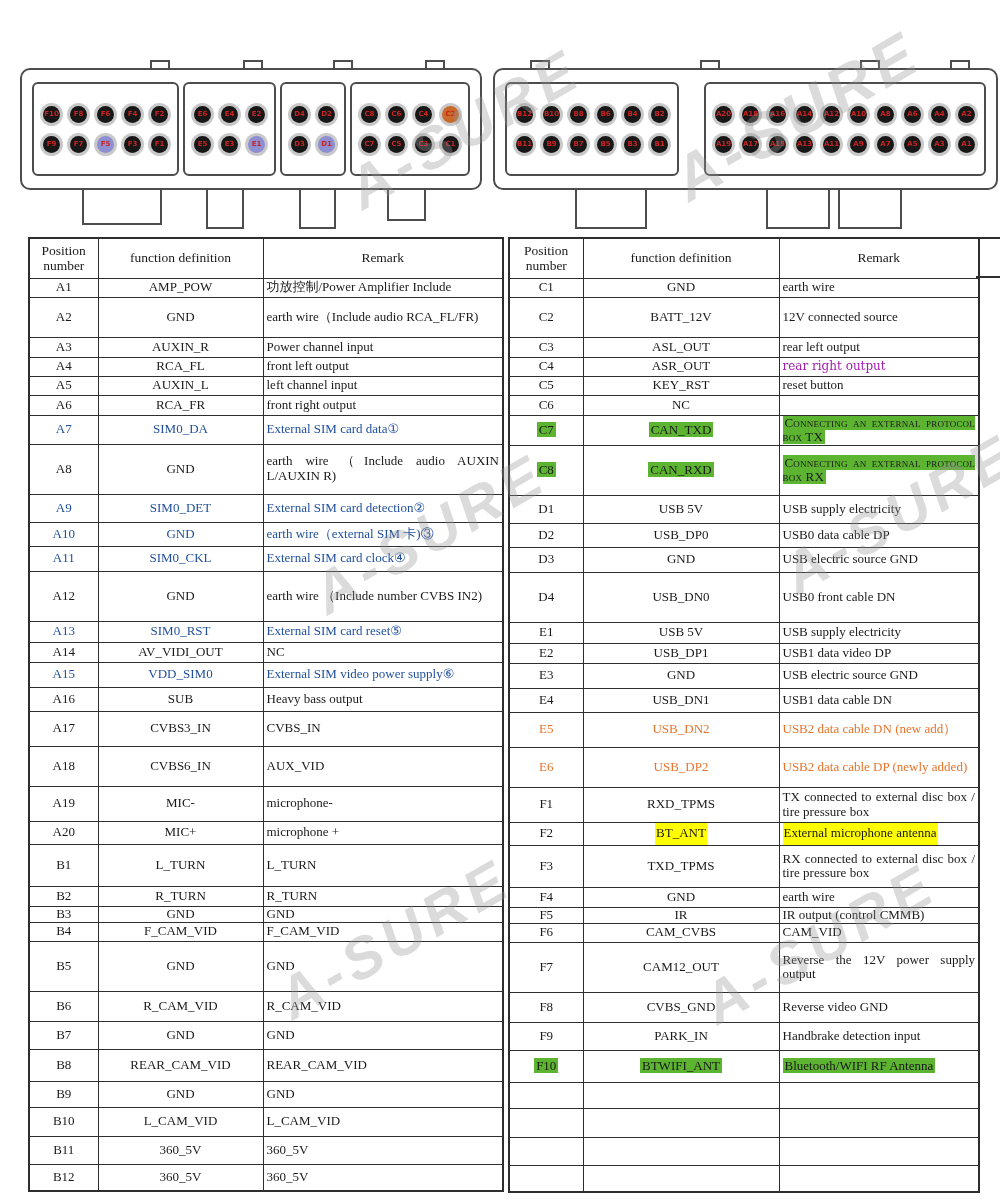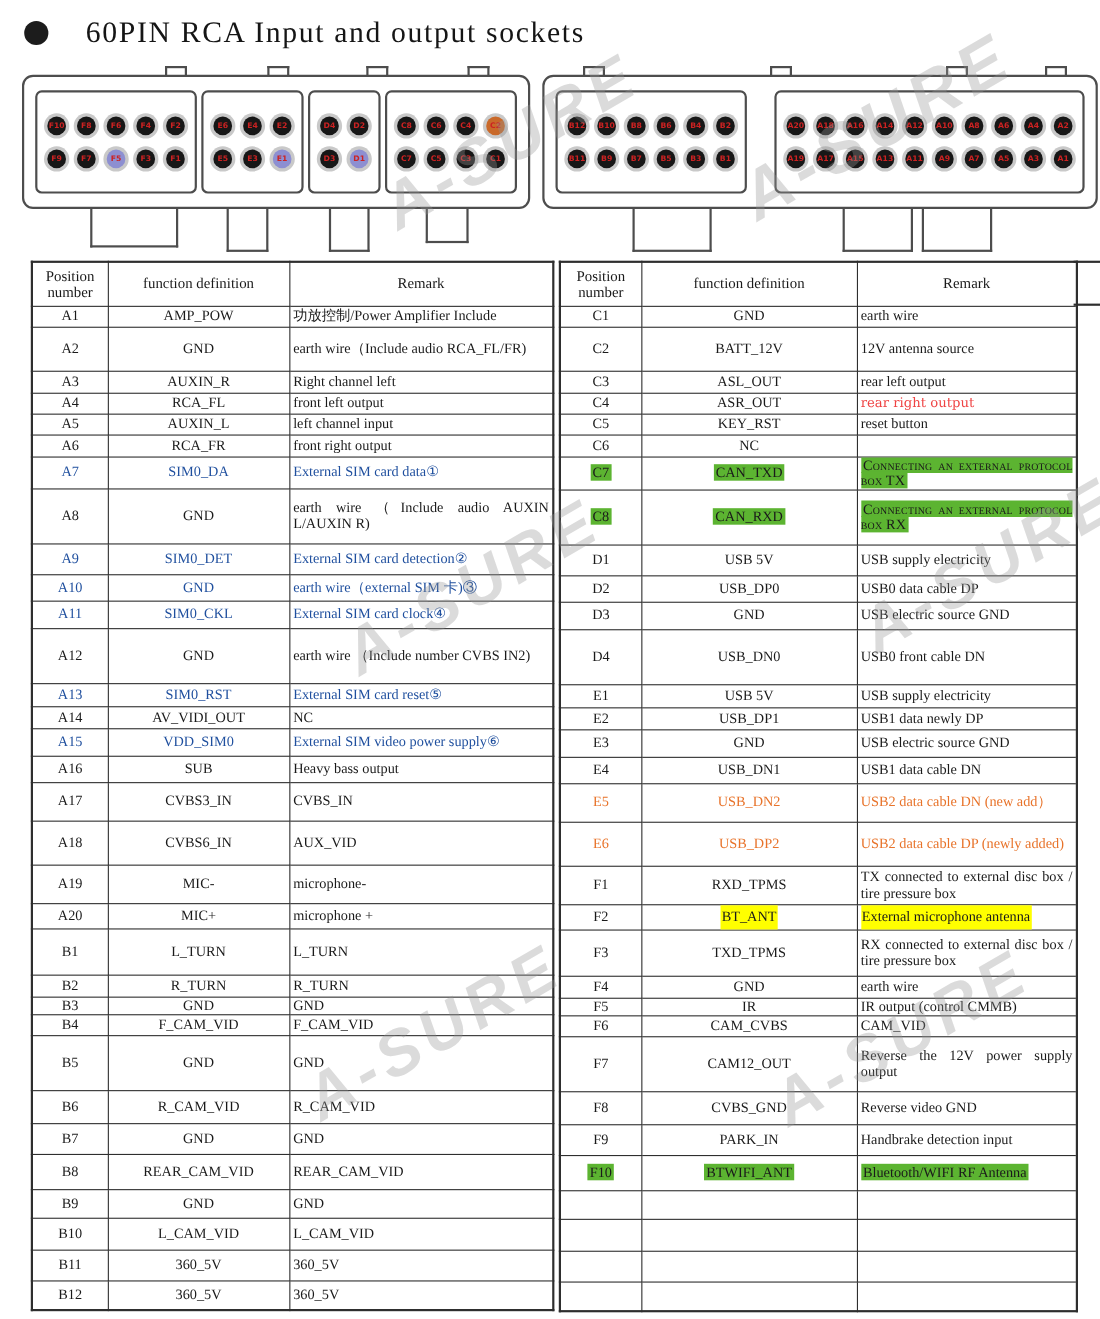--- a/index.html
+++ b/index.html
@@ -49,34 +49,30 @@
   .tbl th{font-weight:normal;font-size:13.5px;text-align:center;line-height:1.15;padding:0 2px;}
   .tbl td{padding:0 3px;line-height:1.12;vertical-align:middle;overflow:hidden;}
   .pos-cell{text-align:center;}
   .func-cell{text-align:center;}
   .remark-cell{text-align:justify;}
   .c-blue{color:#1f4f9e;}
   .c-orange{color:#e8732a;}
   .hl-g{background:#5cb431;padding:0 2px;}
   .hl-y{background:#ffff00;padding:12px 1px;}
   .caps{font-variant:small-caps;letter-spacing:0.2px;}
-  .alt{font-family:"DejaVu Serif",serif;font-size:12px;color:#ef4444;}
+  .alt{font-family:"DejaVu Serif",serif;font-size:12px;color:#a21caf;}
   .hdr-ext{position:absolute;height:1.6px;background:#2e2e2e;z-index:3;}
   .hdr-ext-top{left:976px;top:237px;width:24px;}
   .hdr-ext-bot{left:976px;top:276px;width:24px;}
 </style>
 </head>
 <body>
 
 <div class="page">
 
-  <div class="title-row">
-    <div class="bullet"></div>
-    <div class="title-text">60PIN RCA Input and output sockets</div>
-  </div>
 
   <div class="shell shell-left">
       <div class="block">
         <div class="pin-row">
           <div class="pin">
             <span>F10</span>
           </div>
           <div class="pin">
             <span>F8</span>
           </div>
@@ -336,21 +332,21 @@
           <td class="remark-cell">功放控制/Power Amplifier Include</td>
         </tr>
         <tr style="height: 40px;">
           <td class="pos-cell">A2</td>
           <td class="func-cell">GND</td>
           <td class="remark-cell">earth wire（Include audio RCA_FL/FR)</td>
         </tr>
         <tr style="height: 20px;">
           <td class="pos-cell">A3</td>
           <td class="func-cell">AUXIN_R</td>
-          <td class="remark-cell">Right channel left</td>
+          <td class="remark-cell">Power channel input</td>
         </tr>
         <tr style="height: 19px;">
           <td class="pos-cell">A4</td>
           <td class="func-cell">RCA_FL</td>
           <td class="remark-cell">front left output</td>
         </tr>
         <tr style="height: 19px;">
           <td class="pos-cell">A5</td>
           <td class="func-cell">AUXIN_L</td>
           <td class="remark-cell">left channel input</td>
@@ -508,21 +504,21 @@
     </thead>
     <tbody>
         <tr style="height: 19px;">
           <td class="pos-cell">C1</td>
           <td class="func-cell">GND</td>
           <td class="remark-cell">earth wire</td>
         </tr>
         <tr style="height: 40px;">
           <td class="pos-cell">C2</td>
           <td class="func-cell">BATT_12V</td>
-          <td class="remark-cell">12V antenna source</td>
+          <td class="remark-cell">12V connected source</td>
         </tr>
         <tr style="height: 20px;">
           <td class="pos-cell">C3</td>
           <td class="func-cell">ASL_OUT</td>
           <td class="remark-cell">rear left output</td>
         </tr>
         <tr style="height: 19px;">
           <td class="pos-cell">C4</td>
           <td class="func-cell">ASR_OUT</td>
           <td class="remark-cell alt">rear right output</td>
@@ -568,21 +564,21 @@
           <td class="remark-cell">USB0 front cable DN</td>
         </tr>
         <tr style="height: 21px;">
           <td class="pos-cell">E1</td>
           <td class="func-cell">USB 5V</td>
           <td class="remark-cell">USB supply electricity</td>
         </tr>
         <tr style="height: 20px;">
           <td class="pos-cell">E2</td>
           <td class="func-cell">USB_DP1</td>
-          <td class="remark-cell">USB1 data newly DP</td>
+          <td class="remark-cell">USB1 data video DP</td>
         </tr>
         <tr style="height: 25px;">
           <td class="pos-cell">E3</td>
           <td class="func-cell">GND</td>
           <td class="remark-cell">USB electric source GND</td>
         </tr>
         <tr style="height: 24px;">
           <td class="pos-cell">E4</td>
           <td class="func-cell">USB_DN1</td>
           <td class="remark-cell">USB1 data cable DN</td>

